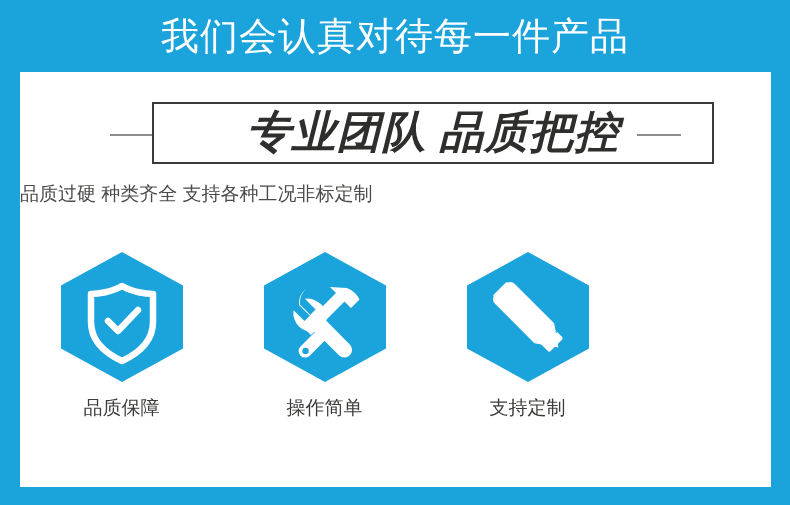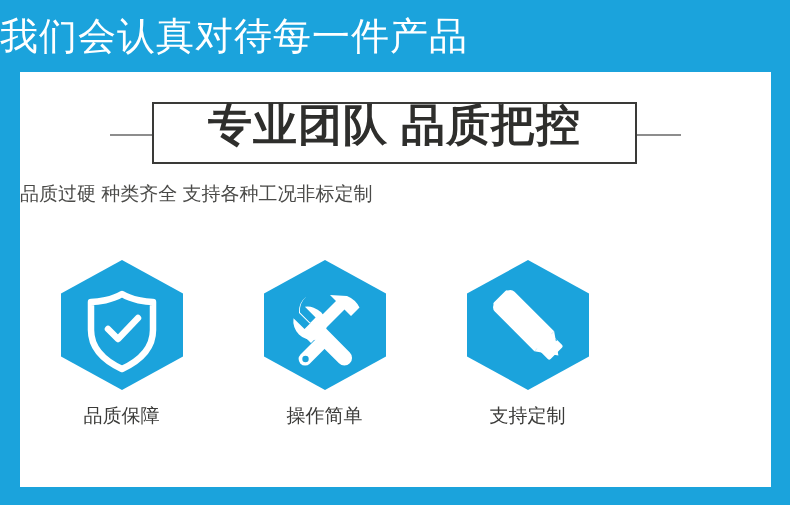--- a/index.html
+++ b/index.html
@@ -24,20 +24,21 @@
 
   
   #header-band {
     position: absolute;
     left: 0;
     top: 0;
     width: 790px;
     height: 72px;
     display: flex;
     align-items: center;
+    justify-content: center;
   }
   #header-title {
     color: #ffffff;
     font-size: 38px;
     font-weight: 400;
     letter-spacing: 1px;
     line-height: 1;
     white-space: nowrap;
   }
 
@@ -65,26 +66,28 @@
     height: 2px;
     background: #8d8d8d;
   }
   #rule-left  { left: 90px;  width: 44px; }
   #rule-right { left: 617px; width: 44px; }
 
   #title-box {
     position: absolute;
     left: 132px;
     top: 0;
-    width: 485px;
+    width: 562px;
     height: 62px;
     border: 2px solid #3a3a38;
     box-sizing: border-box;
     display: flex;
+    align-items: center;
     justify-content: center;
+    font-style: italic;
   }
   #section-title {
     color: #2e2e2c;
     font-size: 44px;
     font-weight: bold;
     line-height: 1;
     letter-spacing: 1px;
     white-space: nowrap;
     transform: translateY(-1px);
   }
@@ -99,21 +102,21 @@
     color: #4a4a48;
     font-size: 19px;
     line-height: 1;
     white-space: nowrap;
   }
 
   
   #features {
     position: absolute;
     left: 0;
-    top: 186px;
+    top: 178px;
     width: 609px;
     display: flex;
     justify-content: space-around;
     align-items: flex-start;
   }
   .feature {
     width: 150px;
     display: flex;
     flex-direction: column;
     align-items: center;

